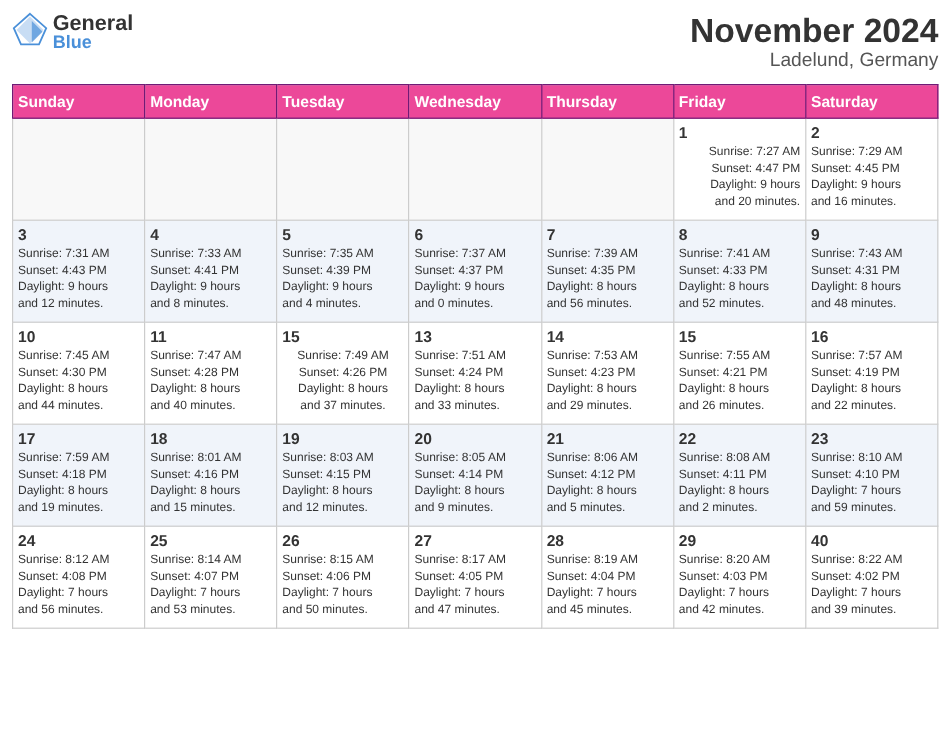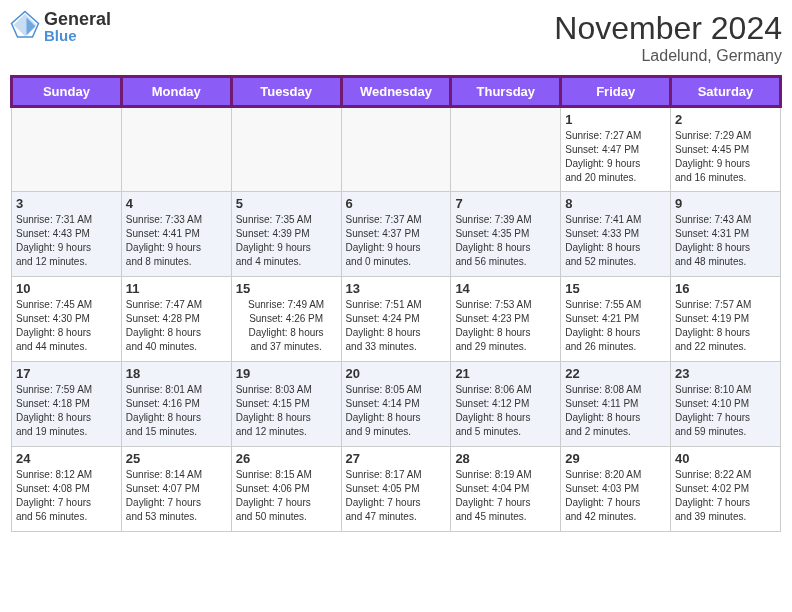--- a/index.html
+++ b/index.html
@@ -36,40 +36,40 @@
       color: #4a90d9;
     }
     .logo-icon {
       width: 30px;
       height: 30px;
     }
     .title-area {
       text-align: right;
     }
     .month-title {
-      font-size: 32px;
-      font-weight: normal;
+      font-size: 28px;
+      font-weight: bold;
       color: #333;
     }
     .location {
       font-size: 16px;
       color: #555;
     }
     .calendar {
       width: 100%;
       border-collapse: collapse;
     }
     .calendar th {
-      background: #8b5cf6;
+      background: #ec4899;
       color: #fff;
       font-size: 13px;
       font-weight: bold;
       padding: 6px 4px;
-      text-align: center;
-      border: 3px solid #701a75;
+      text-align: left;
+      border: 1px solid #701a75;
     }
     .calendar td {
       vertical-align: top;
       border: 1px solid #ccc;
       padding: 4px;
       width: calc(100% / 7);
       height: 85px;
       font-size: 10.5px;
       color: #333;
       background: #fff;
@@ -129,21 +129,21 @@
   </thead>
   <tbody id="calendar-body">
   <tr>
         <td class="empty"></td>
         <td class="empty"></td>
         <td class="empty"></td>
         <td class="empty"></td>
         <td class="empty"></td>
         <td>
           <div class="day-number">1</div>
-          <div class="day-info" style="white-space: pre-line;">Sunrise: 7:27 AM
+          <div class="day-info" style="white-space: pre-line; text-align: right;">Sunrise: 7:27 AM
 Sunset: 4:47 PM
 Daylight: 9 hours
 and 20 minutes.</div>
         </td>
         <td>
           <div class="day-number">2</div>
           <div class="day-info" style="white-space: pre-line;">Sunrise: 7:29 AM
 Sunset: 4:45 PM
 Daylight: 9 hours
 and 16 minutes.</div>

